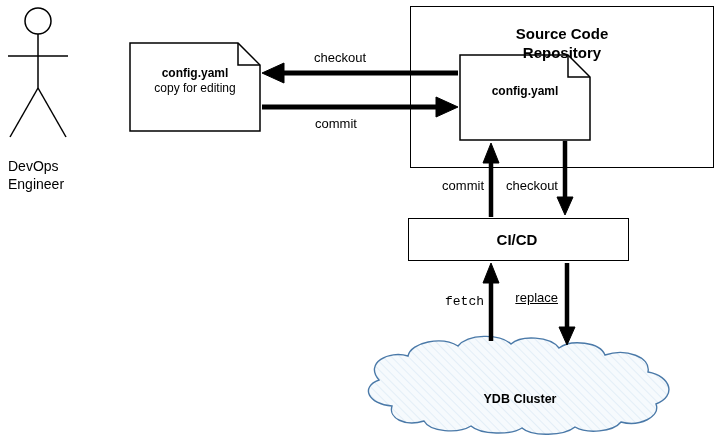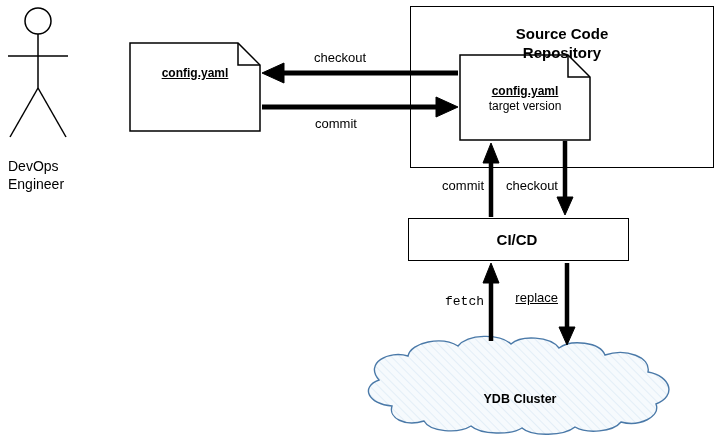--- a/index.html
+++ b/index.html
@@ -40,21 +40,21 @@
   .repo-title .wrap { width: 170px; margin: 0 auto; }
 
   .cicd-label { left: 408px; top: 218px; width: 218px; height: 43px; font-size: 15px;
                 font-weight: bold; line-height: 43px; }
 
   .actor-label { left: 8px; top: 158px; width: 80px; font-size: 14px; white-space: pre-line; }
 
   .doc-text  { width: 130px; font-size: 12px; }
   .doc1-text { left: 130px; top: 66px; }
   .doc2-text { left: 460px; top: 84px; }
-  .doc-text .title { font-weight: bold; text-decoration: underline; }
+  .doc-text .title { font-weight: bold; }
 
   .lbl { font-size: 13px; }
   .lbl-checkout-top { left: 300px; top: 50px;  width: 80px; }
   .lbl-commit-top   { left: 296px; top: 116px; width: 80px; }
   .lbl-commit-mid   { left: 420px; top: 178px; width: 64px; }
   .lbl-checkout-mid { left: 488px; top: 178px; width: 70px; }
   .lbl-fetch        { left: 428px; top: 294px; width: 56px; font-family: Liberation Mono, monospace; }
   .lbl-replace      { left: 492px; top: 290px; width: 66px; text-decoration: underline; }
 
   .cloud-text { left: 420px; top: 392px; width: 200px; font-size: 12px; }
@@ -120,29 +120,29 @@
       <line x1="567" y1="263" x2="567" y2="327" stroke-width="4.5"></line>
       <polygon points="567,345 559,327 575,327"></polygon>
     </g>
   </svg>
 
   <div class="txt actor-label">DevOps
 Engineer</div>
 
   <div class="txt doc-text doc1-text center">
     <div class="title">config.yaml</div>
+    <div>copy for editing</div>
   </div>
 
   <div class="txt repo-title center">
     <div class="wrap">Source Code Repository</div>
   </div>
 
   <div class="txt doc-text doc2-text center">
     <div class="title">config.yaml</div>
-    <div>target version</div>
   </div>
 
   <div class="txt lbl lbl-checkout-top center">checkout</div>
   <div class="txt lbl lbl-commit-top center">commit</div>
   <div class="txt lbl lbl-commit-mid right">commit</div>
   <div class="txt lbl lbl-checkout-mid right">checkout</div>
   <div class="txt lbl lbl-fetch right">fetch</div>
   <div class="txt lbl lbl-replace right">replace</div>
 
   <div class="txt cicd-label center">CI/CD</div>

